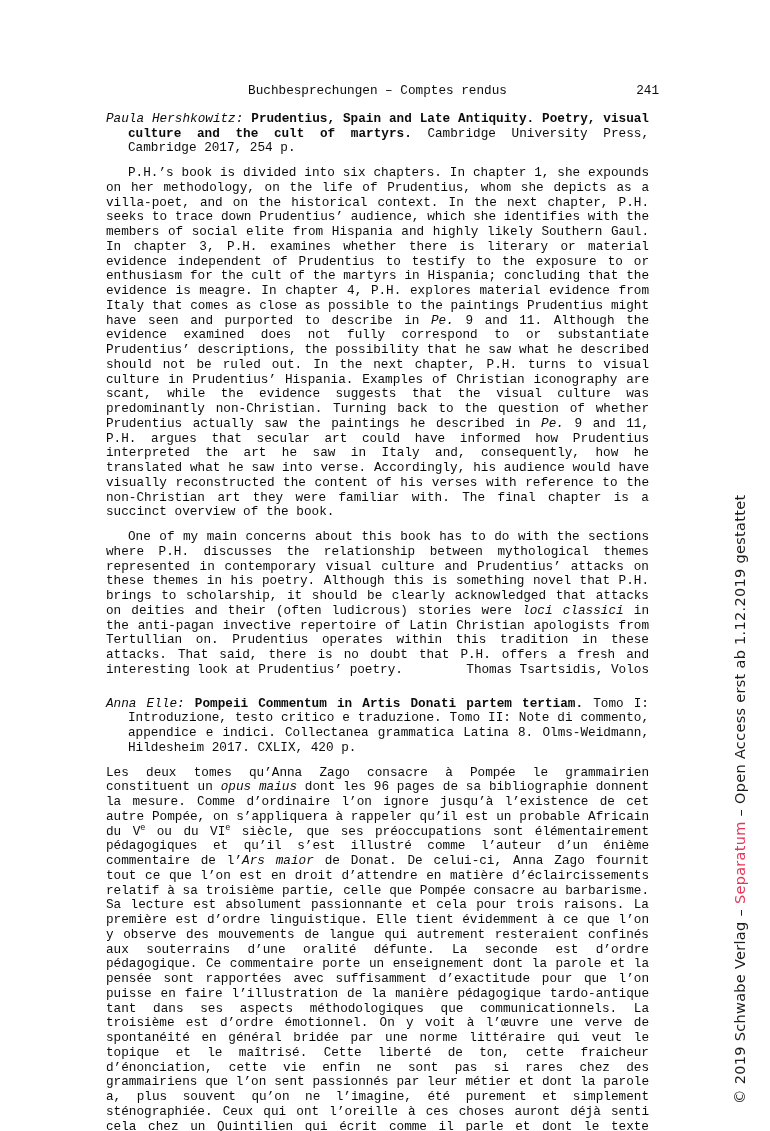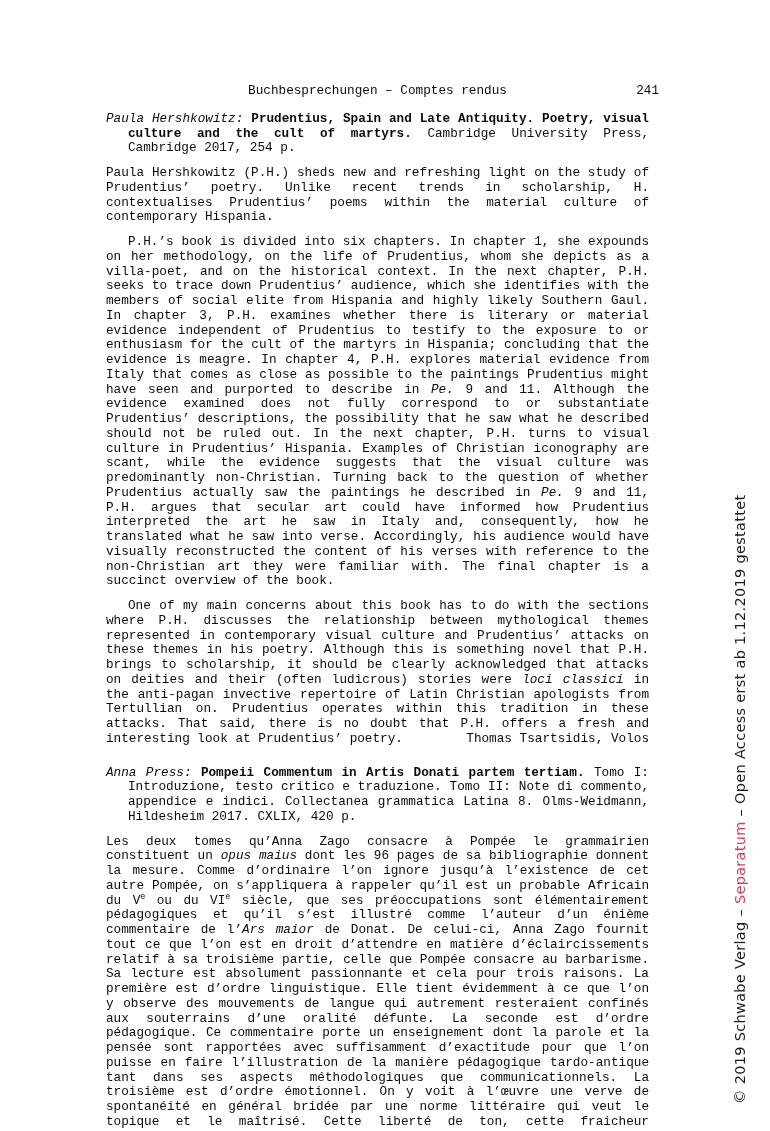--- a/index.html
+++ b/index.html
@@ -46,24 +46,23 @@
 
 <div class="page">
   <div class="content">
     <header class="page-header">
       <div class="header-title">Buchbesprechungen – Comptes rendus</div>
       <div class="page-number">241</div>
     </header>
     <main id="reviews">
         <section class="review">
           <p class="hang"><span class="i">Paula Hershkowitz: </span><span class="b">Prudentius, Spain and Late Antiquity. Poetry, visual culture and the cult of martyrs.</span><span> Cambridge University Press, Cambridge 2017, 254 p.</span></p>
-          <p class="para"><span>Paula Hershkowitz (P.H.) sheds new and refreshing light on the study of Prudentius’ poetry. Unlike recent trends in scholarship, H. contextualises Prudentius’ poems within the material culture of contemporary Hispania.</span></p>
           <p class="para ind"><span>P.H.’s book is divided into six chapters. In chapter 1, she expounds on her methodology, on the life of Prudentius, whom she depicts as a villa-poet, and on the historical context. In the next chapter, P.H. seeks to trace down Prudentius’ audience, which she identifies with the members of social elite from Hispania and highly likely Southern Gaul. In chapter 3, P.H. examines whether there is literary or material evidence independent of Prudentius to testify to the exposure to or enthusiasm for the cult of the martyrs in Hispania; concluding that the evidence is meagre. In chapter 4, P.H. explores material evidence from Italy that comes as close as possible to the paintings Prudentius might have seen and purported to describe in </span><span class="i">Pe.</span><span> 9 and 11. Although the evidence examined does not fully correspond to or substantiate Prudentius’ descriptions, the possibility that he saw what he described should not be ruled out. In the next chapter, P.H. turns to visual culture in Prudentius’ Hispania. Examples of Christian iconography are scant, while the evidence suggests that the visual culture was predominantly non-Christian. Turning back to the question of whether Prudentius actually saw the paintings he described in </span><span class="i">Pe.</span><span> 9 and 11, P.H. argues that secular art could have informed how Prudentius interpreted the art he saw in Italy and, consequently, how he translated what he saw into verse. Accordingly, his audience would have visually reconstructed the content of his verses with reference to the non-Christian art they were familiar with. The final chapter is a succinct overview of the book.</span></p>
           <p class="para ind"><span>One of my main concerns about this book has to do with the sections where P.H. discusses the relationship between mythological themes represented in contemporary visual culture and Prudentius’ attacks on these themes in his poetry. Although this is something novel that P.H. brings to scholarship, it should be clearly acknowledged that attacks on deities and their (often ludicrous) stories were </span><span class="i">loci classici</span><span> in the anti-pagan invective repertoire of Latin Christian apologists from Tertullian on. Prudentius operates within this tradition in these attacks. That said, there is no doubt that P.H. offers a fresh and interesting look at Prudentius’ poetry.</span><span class="sig">Thomas Tsartsidis, Volos</span></p>
         </section>
         <section class="review">
-          <p class="hang"><span class="i">Anna Press: </span><span class="b">Pompeii Commentum in Artis Donati partem tertiam.</span><span> Tomo I: Introduzione, testo critico e traduzione. Tomo II: Note di commento, appendice e indici. Collectanea grammatica Latina 8. Olms-Weidmann, Hildesheim 2017. CXLIX, 420 p.</span></p>
+          <p class="hang"><span class="i">Anna Elle: </span><span class="b">Pompeii Commentum in Artis Donati partem tertiam.</span><span> Tomo I: Introduzione, testo critico e traduzione. Tomo II: Note di commento, appendice e indici. Collectanea grammatica Latina 8. Olms-Weidmann, Hildesheim 2017. CXLIX, 420 p.</span></p>
           <p class="para"><span>Les deux tomes qu’Anna Zago consacre à Pompée le grammairien constituent un </span><span class="i">opus maius</span><span> dont les 96 pages de sa bibliographie donnent la mesure. Comme d’ordinaire l’on ignore jusqu’à l’existence de cet autre Pompée, on s’appliquera à rappeler qu’il est un probable Africain du V</span><sup class="sup">e</sup><span> ou du VI</span><sup class="sup">e</sup><span> siècle, que ses préoccupations sont élémentairement pédagogiques et qu’il s’est illustré comme l’auteur d’un énième commentaire de l’</span><span class="i">Ars maior</span><span> de Donat. De celui-ci, Anna Zago fournit tout ce que l’on est en droit d’attendre en matière d’éclaircissements relatif à sa troisième partie, celle que Pompée consacre au barbarisme. Sa lecture est absolument passionnante et cela pour trois raisons. La première est d’ordre linguistique. Elle tient évidemment à ce que l’on y observe des mouvements de langue qui autrement resteraient confinés aux souterrains d’une oralité défunte. La seconde est d’ordre pédagogique. Ce commentaire porte un enseignement dont la parole et la pensée sont rapportées avec suffisamment d’exactitude pour que l’on puisse en faire l’illustration de la manière pédagogique tardo-antique tant dans ses aspects méthodologiques que communicationnels. La troisième est d’ordre émotionnel. On y voit à l’œuvre une verve de spontanéité en général bridée par une norme littéraire qui veut le topique et le maîtrisé. Cette liberté de ton, cette fraicheur d’énonciation, cette vie enfin ne sont pas si rares chez des grammairiens que l’on sent passionnés par leur métier et dont la parole a, plus souvent qu’on ne l’imagine, été purement et simplement sténographiée. Ceux qui ont l’oreille à ces choses auront déjà senti cela chez un Quintilien qui écrit comme il parle et dont le texte devait laisser entendre la voix à ceux qui la connaissaient. On appréciera le travail éditorial d’Anna Zago pour ce qu’il y a toujours d’héroïque à se confronter à ces traditions manuscrites de grammairiens dont les œuvres ont subi toutes les avanies imaginables; on saluera donc comme il le faut le courage</span></p>
         </section>
       </main>
   </div>
   <div class="margin-note"><span>© 2019 Schwabe Verlag – </span><span class="sep-highlight" id="sep-highlight" style="color: rgb(231, 53, 88);">Separatum</span><span> – Open Access erst ab 1.12.2019 gestattet</span></div>
 </div>
 
 </body></html>

